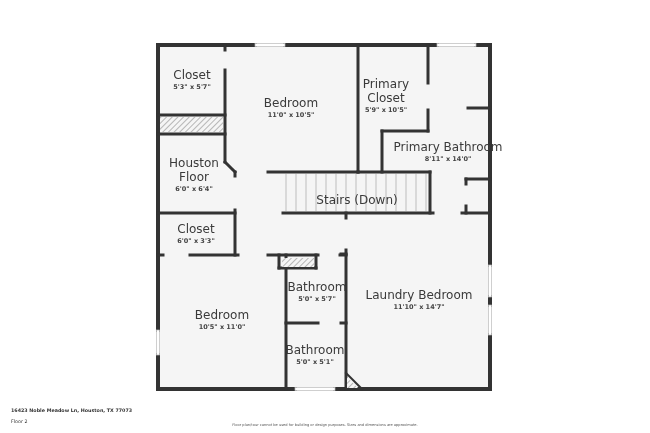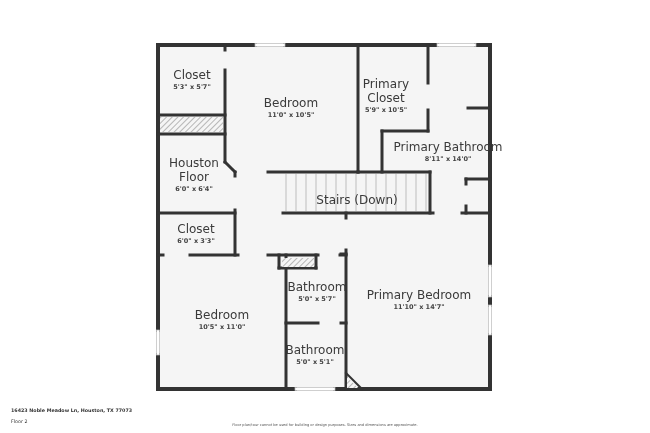--- a/index.html
+++ b/index.html
@@ -152,21 +152,21 @@
   <span class="room-name">Closet</span>
   <span class="room-dim">6'0" x 3'3"</span>
 </div>
 
 <div class="room-label" style="left:317px;top:292px;">
   <span class="room-name">Bathroom</span>
   <span class="room-dim">5'0" x 5'7"</span>
 </div>
 
 <div class="room-label" style="left:419px;top:300px;">
-  <span class="room-name">Primary Bedroom</span>
+  <span class="room-name">Laundry Bedroom</span>
   <span class="room-dim">11'10" x 14'7"</span>
 </div>
 
 <div class="room-label" style="left:222px;top:320px;">
   <span class="room-name">Bedroom</span>
   <span class="room-dim">10'5" x 11'0"</span>
 </div>
 
 <div class="room-label" style="left:315px;top:355px;">
   <span class="room-name">Bathroom</span>

